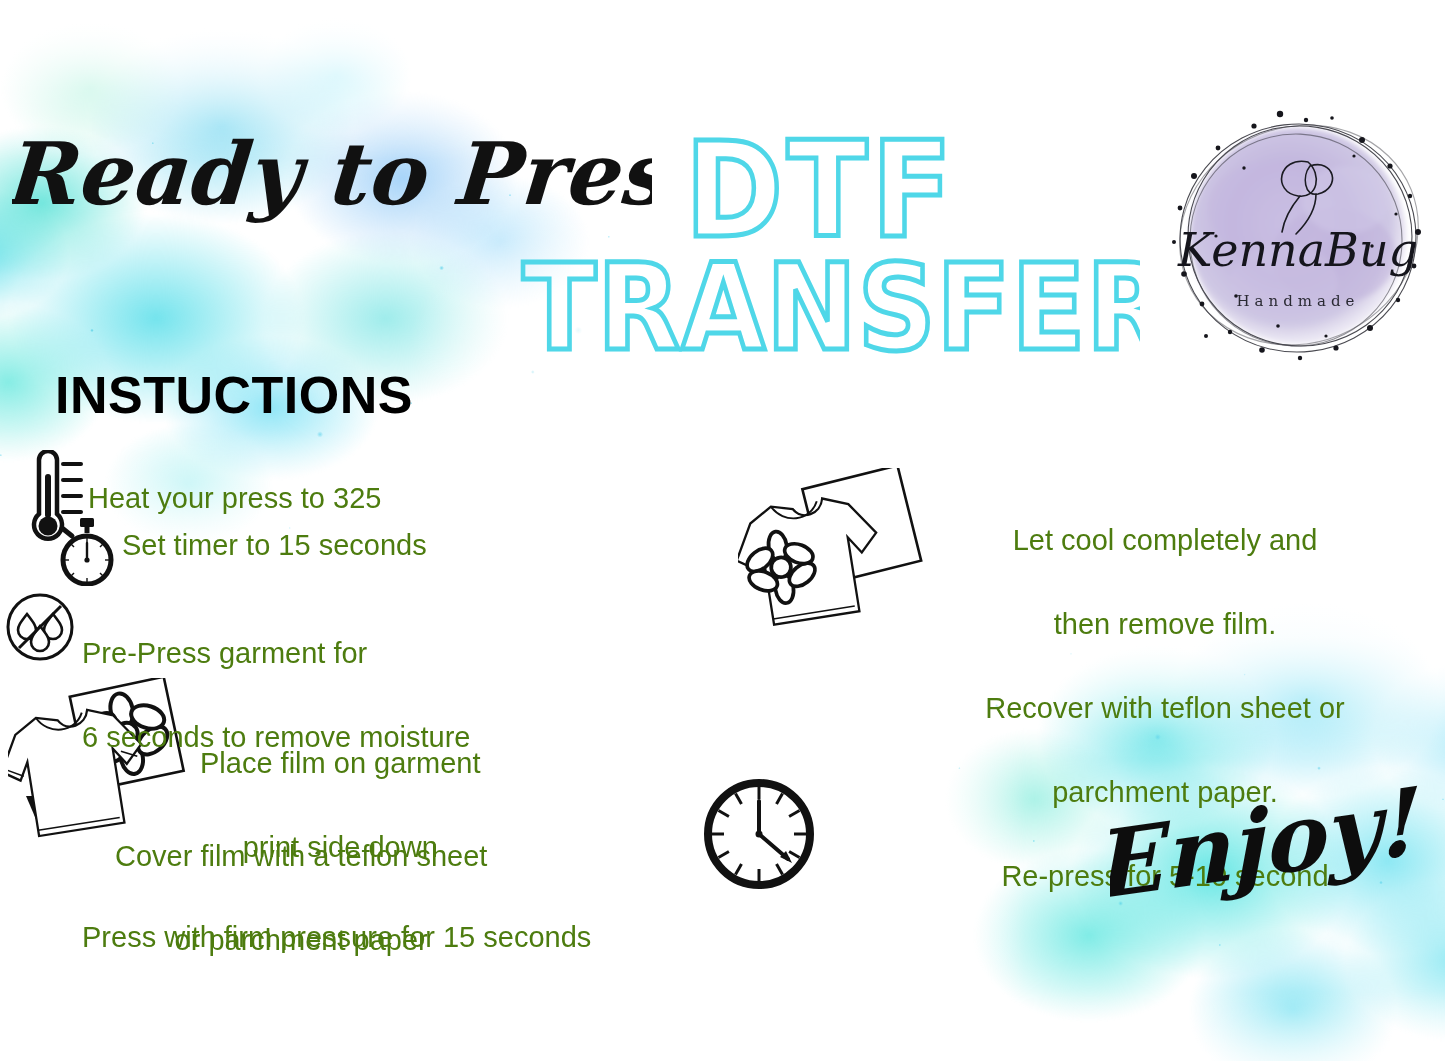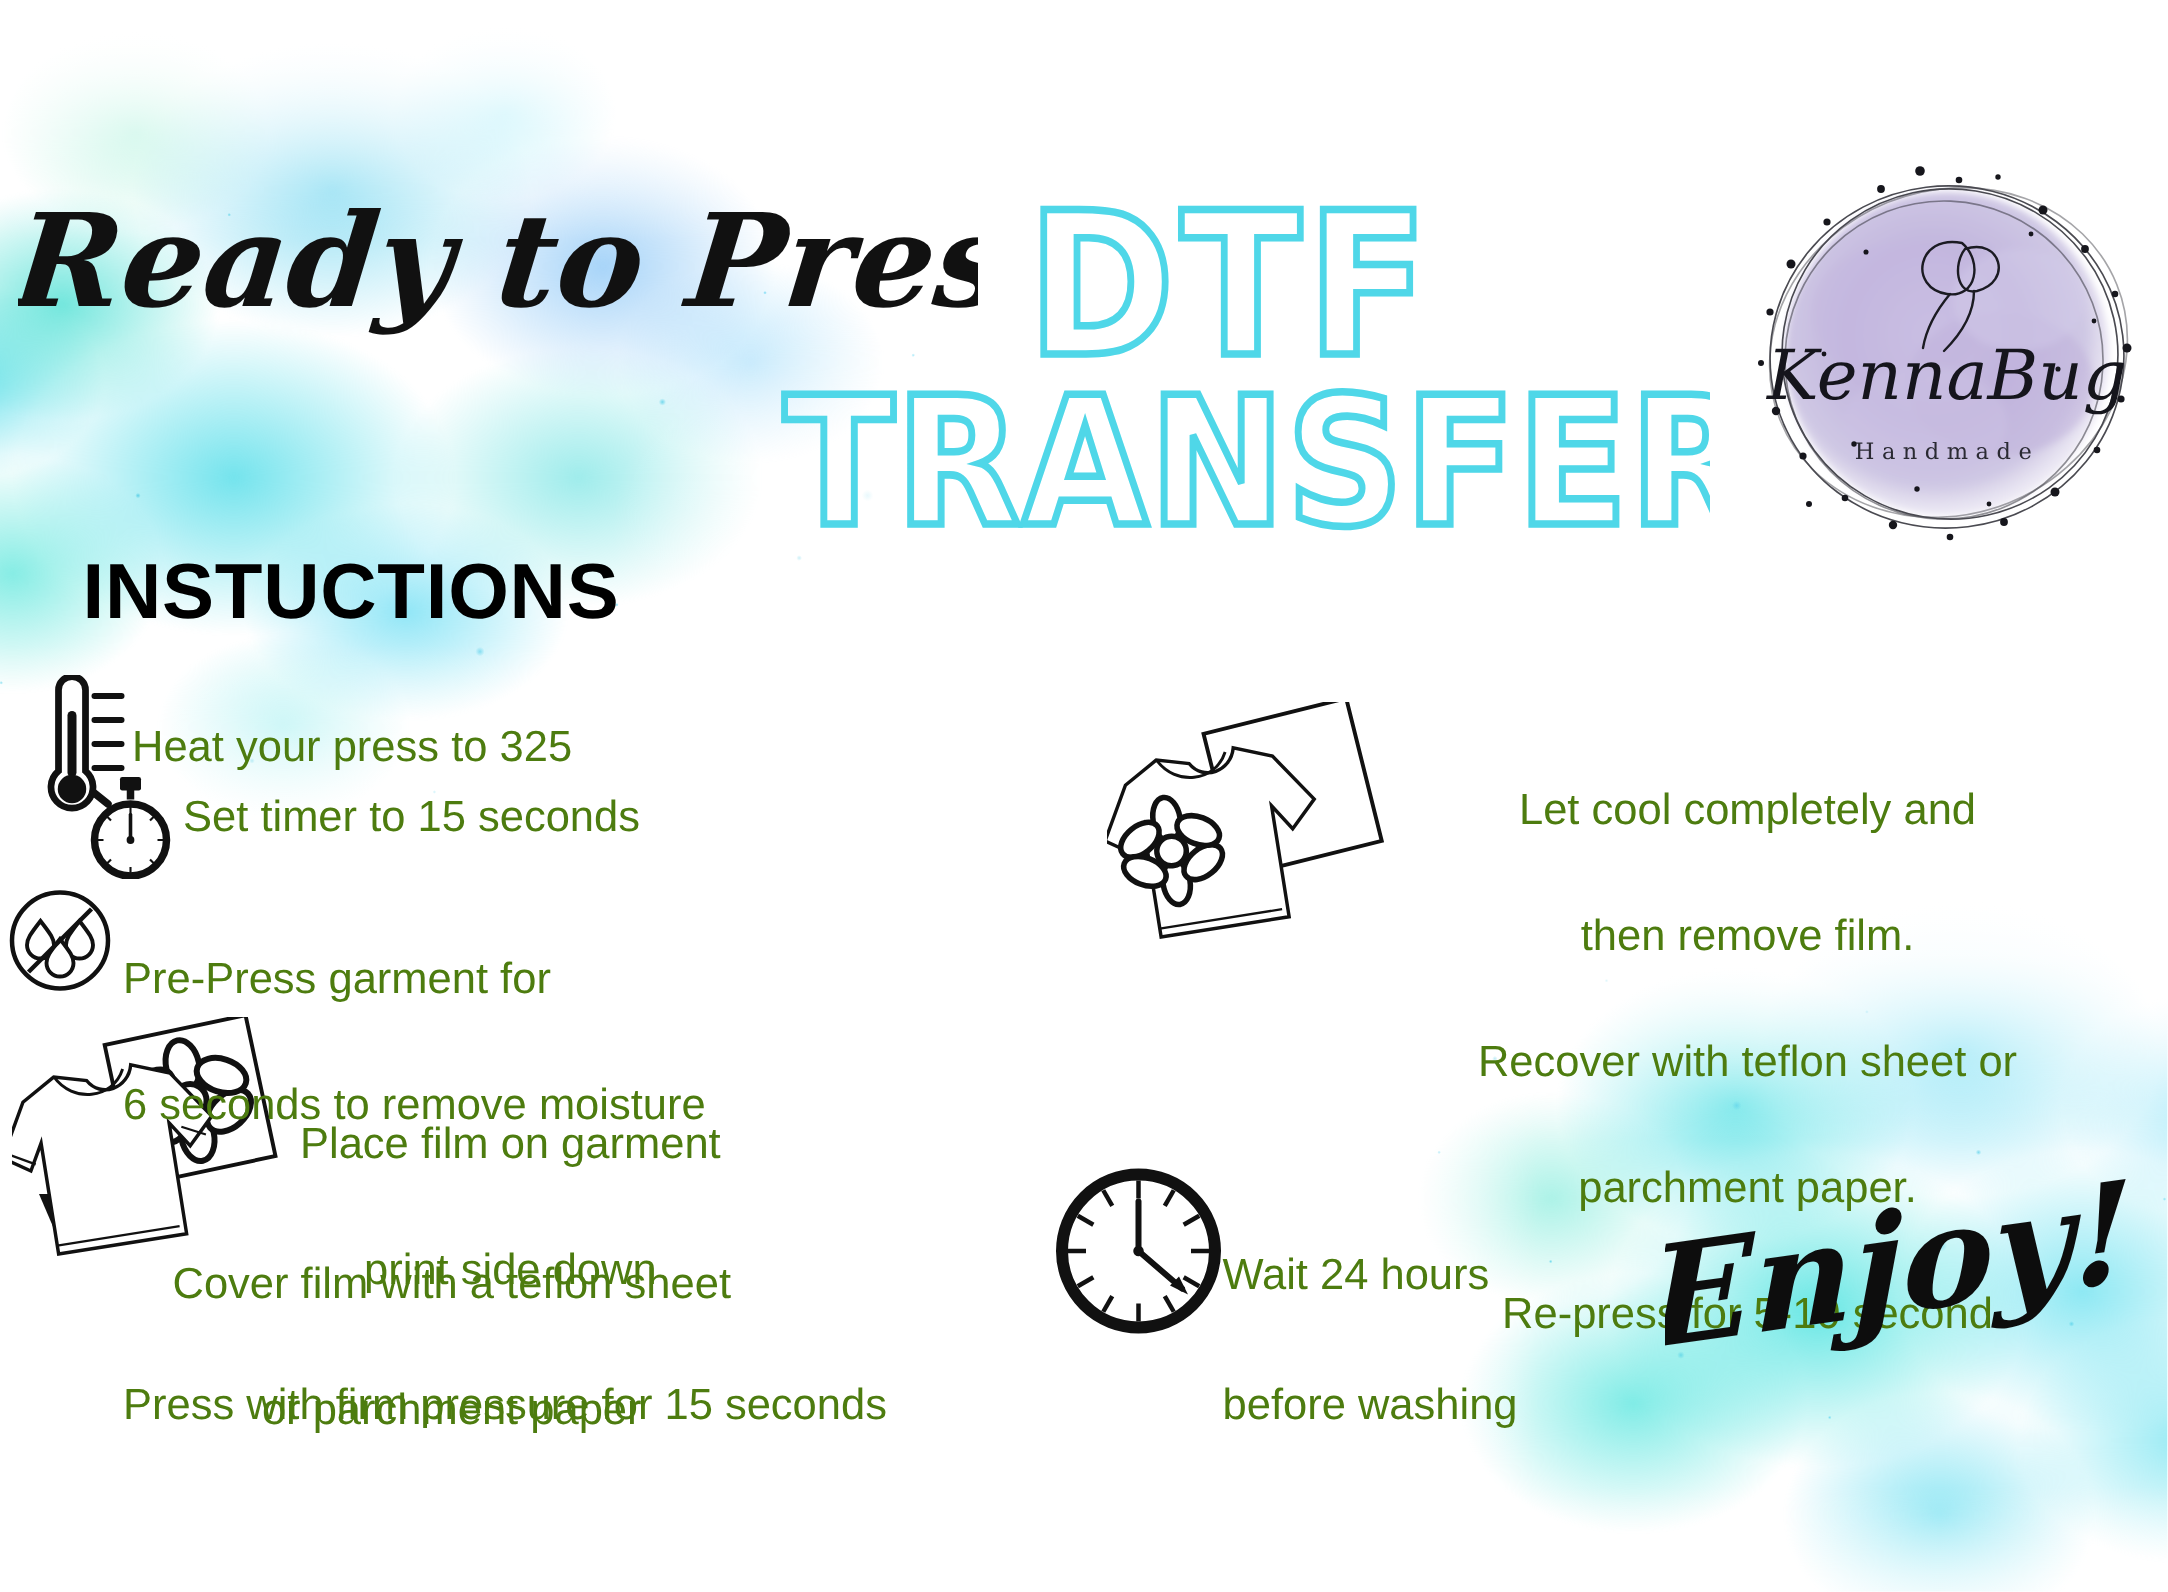--- a/index.html
+++ b/index.html
@@ -380,22 +380,18 @@
   <div class="body-text" id="txt-press">Press with firm pressure for 15 seconds</div>
 
   <div id="txt-right-main" class="body-text">
     <div>Let cool completely and</div>
     <div>then remove film.</div>
     <div>Recover with teflon sheet or</div>
     <div>parchment paper.</div>
     <div>Re-press for 5-10 second</div>
   </div>
 
-  <div id="txt-wait" class="body-text">
-    <div>Wait 24 hours</div>
-    <div>before washing</div>
-  </div>
 
   <svg id="enjoy" viewBox="0 0 310 160">
     <text x="6" y="116" font-family="DejaVu Serif, serif" font-size="92" font-style="italic" font-weight="bold" fill="#0d0d0d" transform="rotate(-8 6 116) skewX(-8)">Enjoy!</text>
   </svg>
 
 </div>
 
 </body></html>

